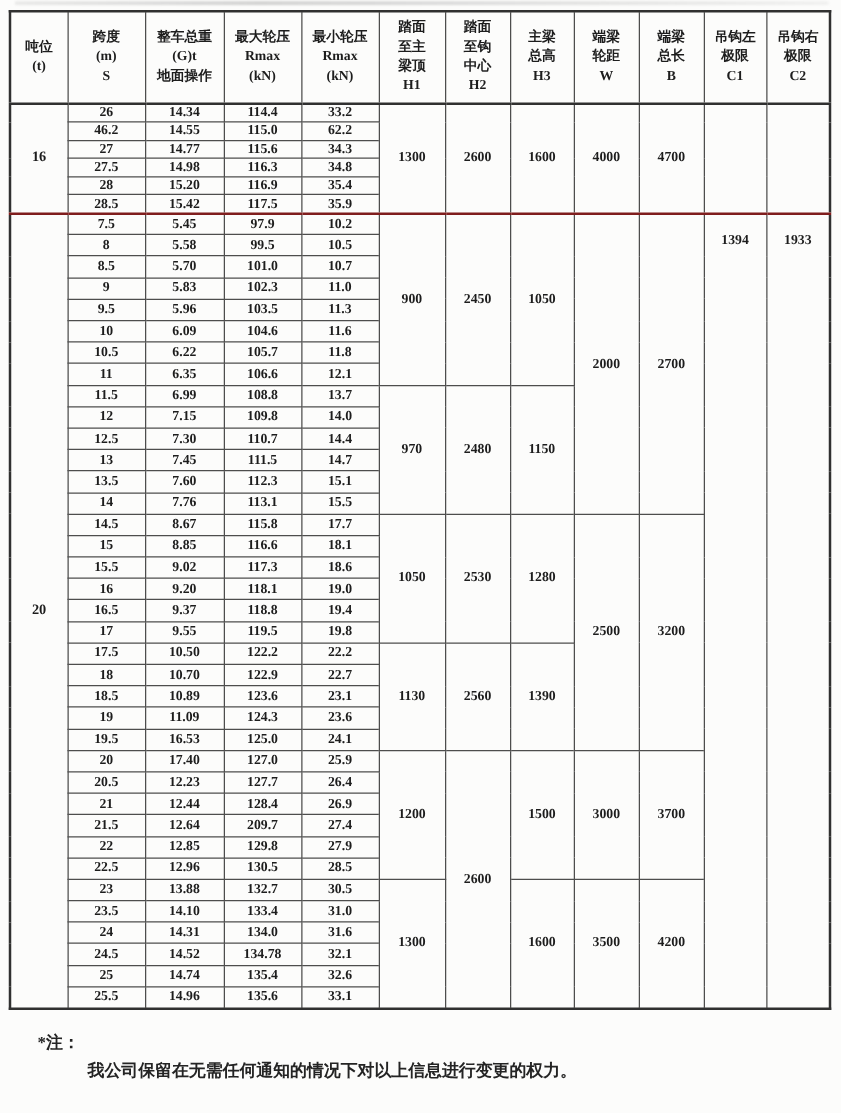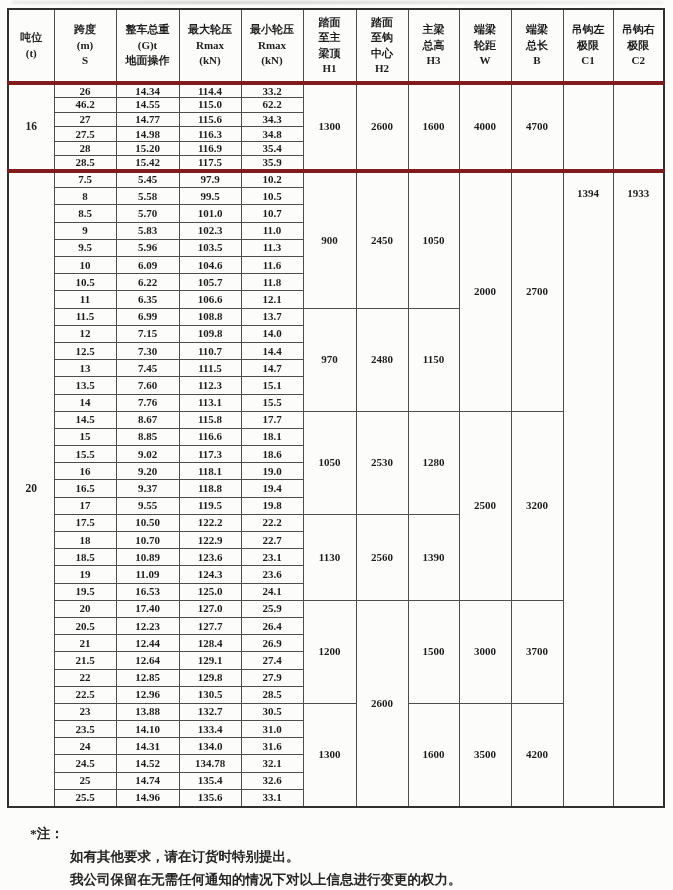--- a/index.html
+++ b/index.html
@@ -38,21 +38,21 @@
     white-space: pre-line;
     height: 74px;
     border-bottom: 2px solid #303030;
   }
   .spec td {
     font-size: 11px;
     line-height: 1;
   }
   tr.sec-16 { height: 14.6px; }
   tr.sec-20 { height: 17.2px; }
-  tr.sec-start td { border-top: 4px solid #7f1d1d; }
+  tr.sec-start td { border-top: 2px solid #7f1d1d; }
   td.vtop { vertical-align: top; padding-top: 15px; margin-left: 12px; }
   td.tonnage { font-size: 11.5px; }
   .notes {
     margin: 14px 0 0 30px;
     font-size: 13.5px;
     font-weight: bold;
     color: #242424;
     line-height: 1.72;
   }
   .note-row { display: flex; }
@@ -353,21 +353,21 @@
         </tr>
         <tr class="sec-20">
           <td>21</td>
           <td>12.44</td>
           <td>128.4</td>
           <td>26.9</td>
         </tr>
         <tr class="sec-20">
           <td>21.5</td>
           <td>12.64</td>
-          <td>129.1</td>
+          <td>209.7</td>
           <td>27.4</td>
         </tr>
         <tr class="sec-20">
           <td>22</td>
           <td>12.85</td>
           <td>129.8</td>
           <td>27.9</td>
         </tr>
         <tr class="sec-20">
           <td>22.5</td>
@@ -417,20 +417,16 @@
         </tr>
       </tbody>
   </table>
 
   <div class="notes">
     <div class="note-row">
       <span>*注：</span>
     </div>
     <div class="note-row">
       <span class="indent-spacer"></span>
-        <span>如有其他要求，请在订货时特别提出。</span>
-    </div>
-    <div class="note-row">
-      <span class="indent-spacer"></span>
         <span>我公司保留在无需任何通知的情况下对以上信息进行变更的权力。</span>
     </div>
   </div>
 </div>
 
 </body></html>

